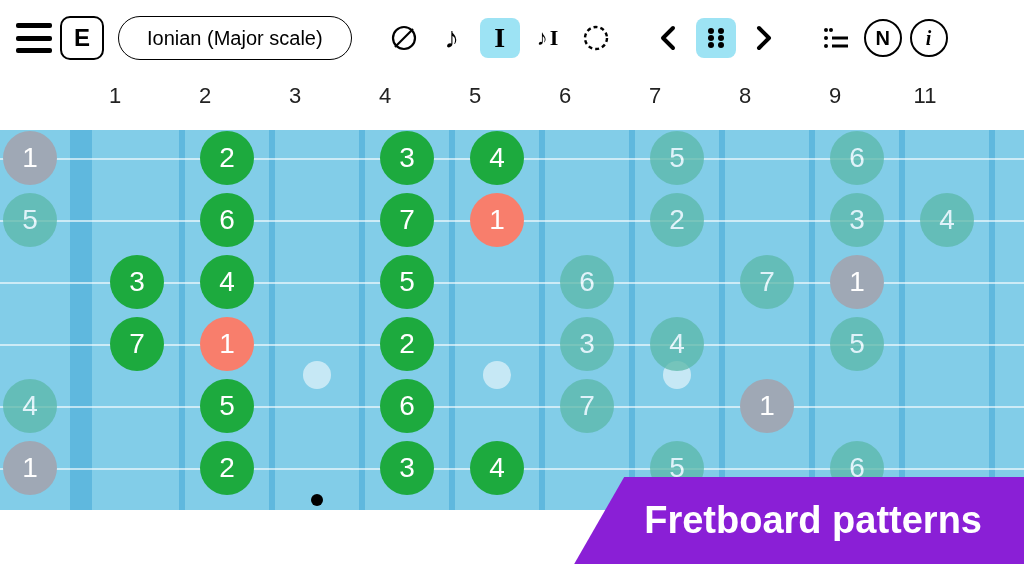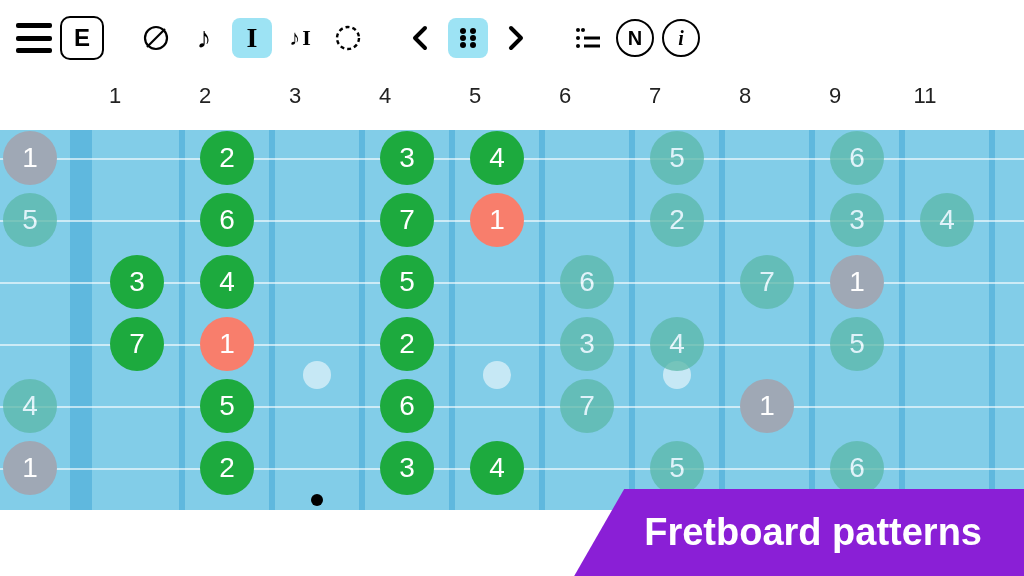--- a/index.html
+++ b/index.html
@@ -29,32 +29,33 @@
   .inlay { position: absolute; width: 28px; height: 28px; border-radius: 50%; background: rgba(255,255,255,0.55); transform: translate(-50%,-50%); }
 
   .note { position: absolute; width: 54px; height: 54px; border-radius: 50%; display: flex; align-items: center; justify-content: center; color: #fff; font-size: 28px; font-weight: 500; transform: translate(-50%,-50%); cursor: pointer; }
   .note.green { background: #1DAA3E; }
   .note.salmon { background: #F87E6C; }
   .note.teal { background: #5BB8A8; opacity: 0.75; }
   .note.gray { background: #9FA8B5; }
 
   .markerdot { position: absolute; width: 12px; height: 12px; background: #000; border-radius: 50%; transform: translate(-50%,-50%); }
 
-  .banner { position: absolute; right: 0; bottom: 0; background: #8A1FD6; color: #fff; font-size: 38px; font-weight: 700; padding: 22px 42px 22px 70px; clip-path: polygon(50px 0, 100% 0, 100% 100%, 0 100%); }
+  .banner { position: absolute; right: 0; bottom: 12px; background: #8A1FD6; color: #fff; font-size: 38px; font-weight: 700; padding: 22px 42px 22px 70px; clip-path: polygon(50px 0, 100% 0, 100% 100%, 0 100%); }
 </style>
 </head>
 <body>
 
 <div class="toolbar">
   <div class="hamburger">
       <span></span>
       <span></span>
       <span></span>
     </div>
   <div class="root-key">E</div>
+  <div class="scale-sel">Ionian (Major scale)</div>
   <div class="tb-spacer"></div>
 
   <div class="tb-btn">
     <svg width="26" height="26" viewBox="0 0 26 26">
         <circle cx="13" cy="13" r="11" fill="none" stroke="#000" stroke-width="2.2"></circle>
         <line x1="4" y1="22" x2="22" y2="4" stroke="#000" stroke-width="2.2"></line>
       </svg>
   </div>
   <div class="tb-btn" style="font-size:30px;">♪</div>
   <div class="tb-btn active" style="font-family:serif;font-weight:900;font-size:28px;">I</div>

